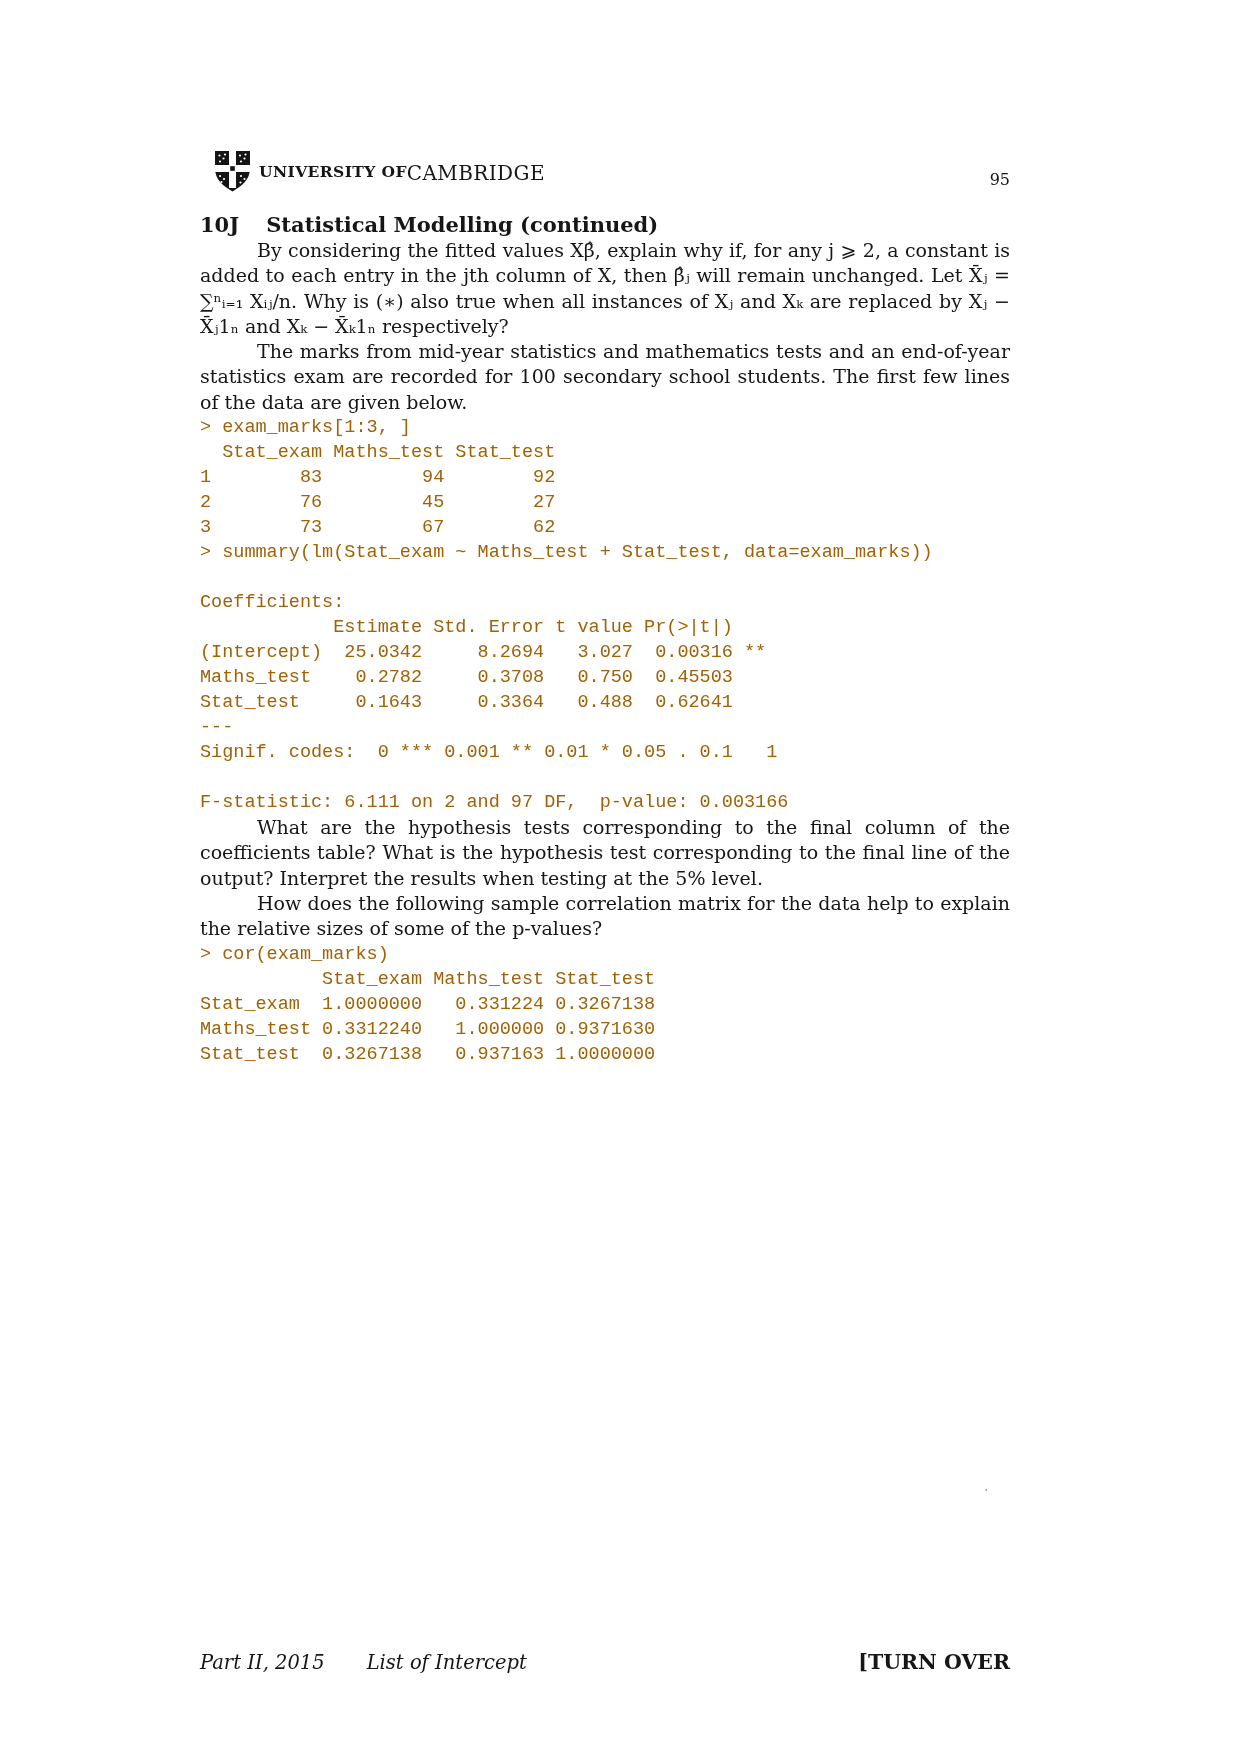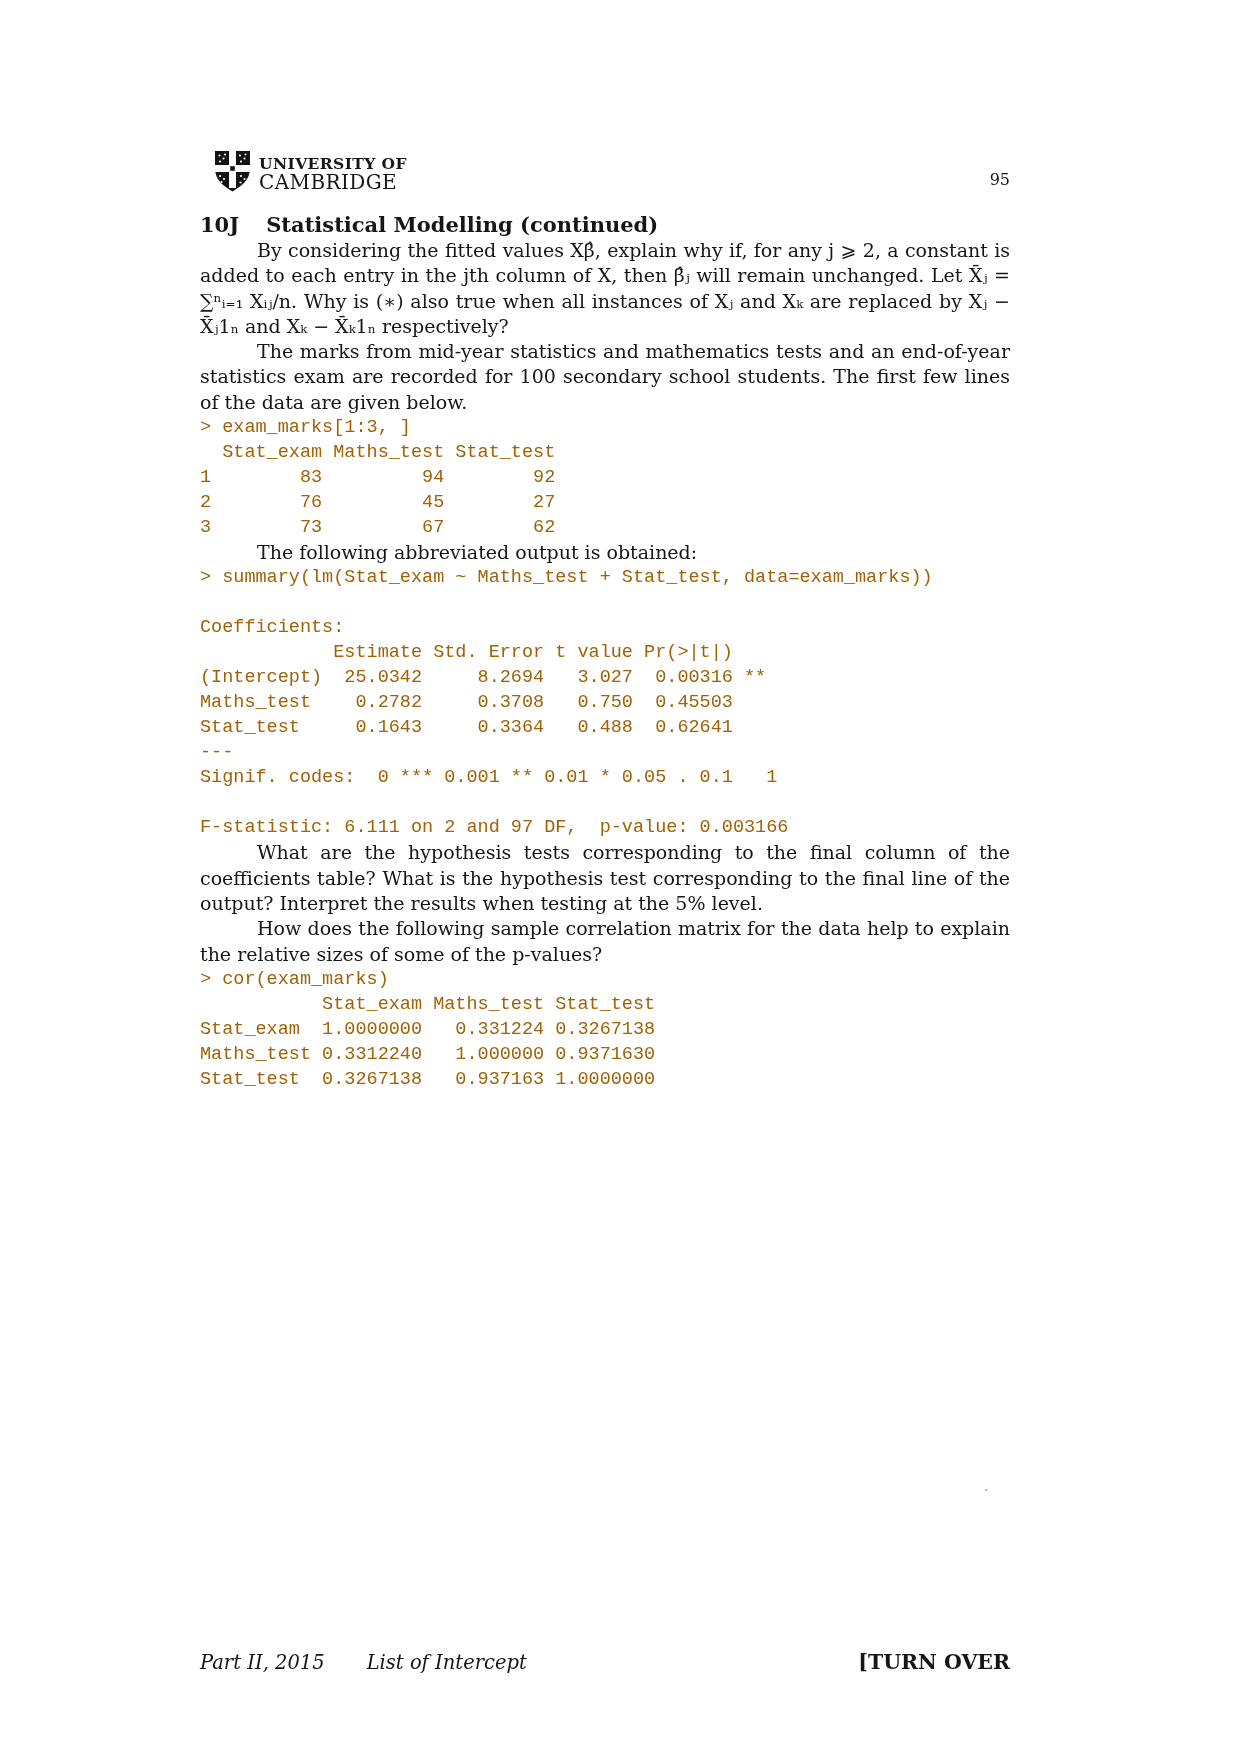--- a/index.html
+++ b/index.html
@@ -10,21 +10,21 @@
     color:#161616;
     font-family:"DejaVu Serif","Liberation Serif",serif;
     box-sizing:border-box;
     padding:212px 231px 0 200px;
     overflow:hidden;
   }
 
   
   .brand { position:absolute; top:150px; left:214px; display:flex; align-items:center; gap:8px; }
   .crest { flex:0 0 auto; }
-  .wordmark { display:flex; flex-direction:column; justify-content:center; }
+  .wordmark { display:flex; flex-direction:row; justify-content:center; }
   .wordmark .l1 { font-weight:bold; font-size:15.5px; line-height:17px; letter-spacing:0.4px; }
   .wordmark .l2 { font-weight:normal; font-size:20px;  line-height:21px; letter-spacing:0.4px; }
   .pageno { position:absolute; top:170px; left:200px; width:810px; text-align:right; font-size:16px; }
 
   
   .qtitle { display:flex; gap:27px; font-weight:bold; font-size:21px; line-height:26px; }
   p.body { margin:0; font-size:19px; line-height:25.3px; text-align:justify; text-indent:57px; }
   .mt-para  { margin-top:14px; }
   .mt-block { margin-top:40px; }
   .mt-quest { margin-top:36px; }
@@ -96,21 +96,20 @@
   <p class="body mt-para">By considering the fitted values Xβ̂, explain why if, for any j ⩾ 2, a constant is added to each entry in the jth column of X, then β̂ⱼ will remain unchanged. Let X̄ⱼ = ∑ⁿᵢ₌₁ Xᵢⱼ/n. Why is (∗) also true when all instances of Xⱼ and Xₖ are replaced by Xⱼ − X̄ⱼ1ₙ and Xₖ − X̄ₖ1ₙ respectively?</p>
 
   <p class="body mt-para">The marks from mid-year statistics and mathematics tests and an end-of-year statistics exam are recorded for 100 secondary school students. The first few lines of the data are given below.</p>
 
   <pre class="code mt-block">&gt; exam_marks[1:3, ]
   Stat_exam Maths_test Stat_test
 1        83         94        92
 2        76         45        27
 3        73         67        62</pre>
 
-  <p class="body mt-block">The following abbreviated output is obtained:</p>
 
   <pre class="code mt-block">&gt; summary(lm(Stat_exam ~ Maths_test + Stat_test, data=exam_marks))
 
 Coefficients:
             Estimate Std. Error t value Pr(&gt;|t|)
 (Intercept)  25.0342     8.2694   3.027  0.00316 **
 Maths_test    0.2782     0.3708   0.750  0.45503
 Stat_test     0.1643     0.3364   0.488  0.62641
 ---
 Signif. codes:  0 *** 0.001 ** 0.01 * 0.05 . 0.1   1

